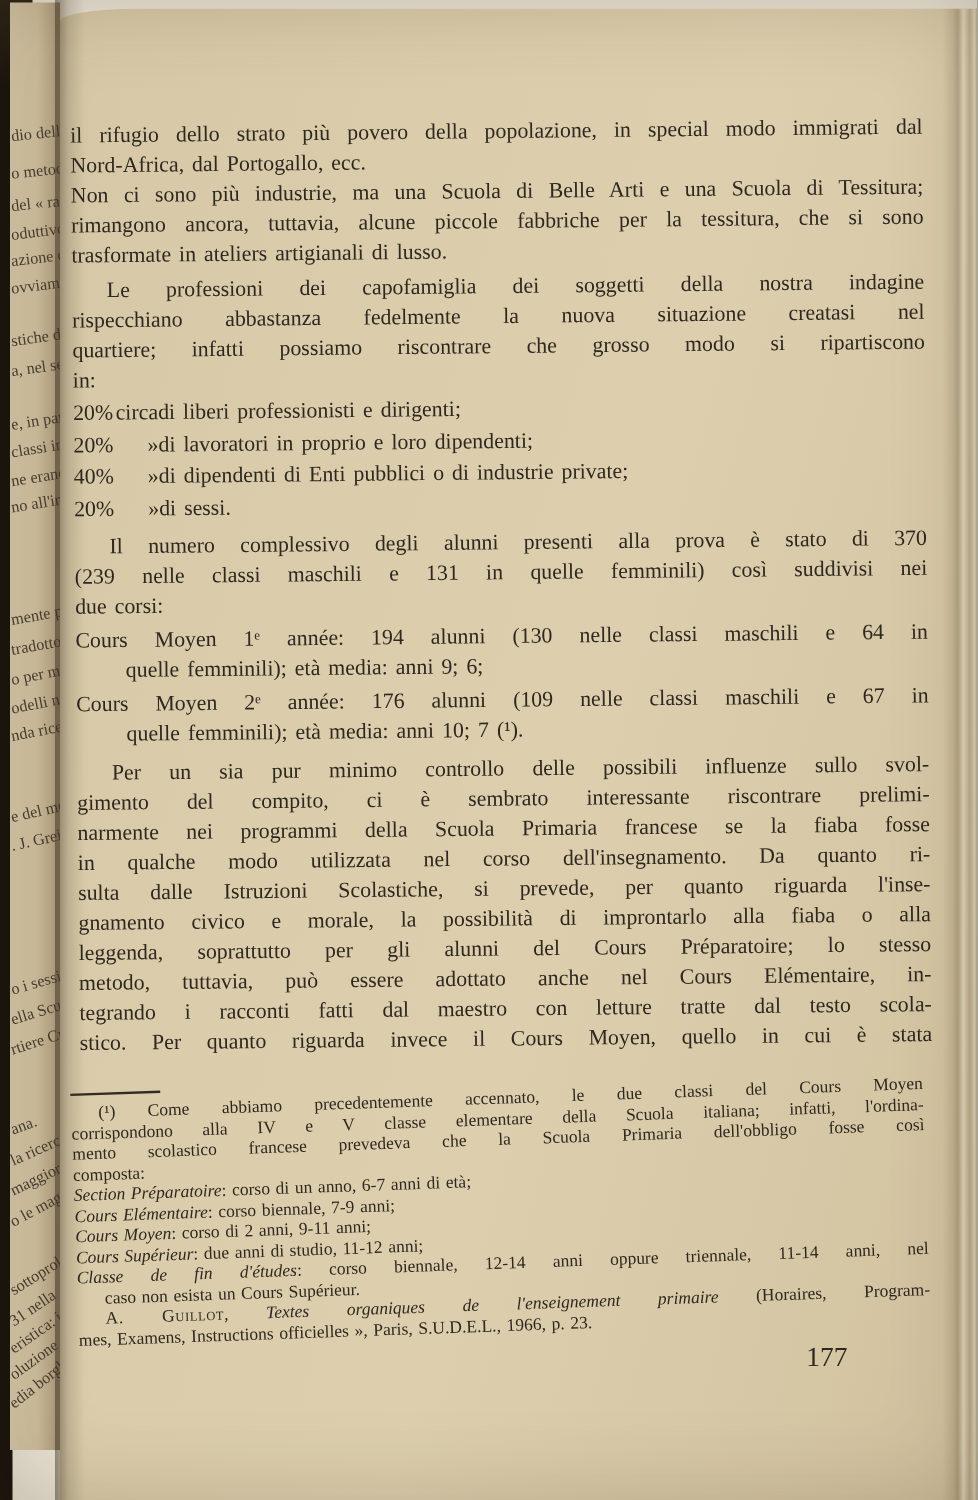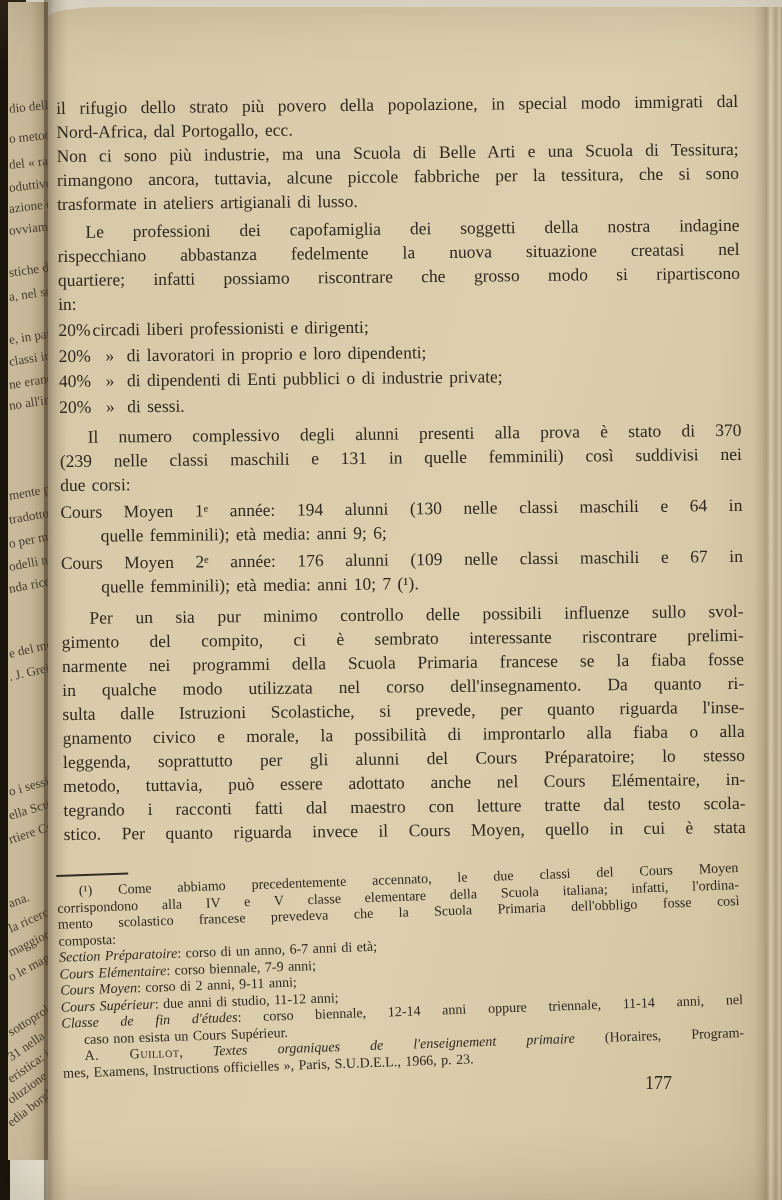--- a/index.html
+++ b/index.html
@@ -30,28 +30,28 @@
   
   .column{position:absolute;left:8px;top:89px;width:682px;color:#2e2820;
          font-size:17.5px;word-spacing:2px;transform:rotate(-0.6deg);transform-origin:0 0;}
   .tline{height:24px;line-height:24px;white-space:nowrap;}
   .just{white-space:normal;text-align:justify;text-align-last:justify;}
   .para2{margin-top:4px;} .para3{margin-top:6px;} .para4{margin-top:7px;}
   .cours{margin-top:3px;}
   .plist{margin-top:2px;}
   .plist-row{display:flex;height:24px;line-height:24px;margin:1.5px 0;}
   .plist-row .pct{width:34px;}
-  .plist-row .mid{width:34px;text-align:center;}
+  .plist-row .mid{width:34px;text-align:right;}
   .it{font-style:italic;}
   .sc{font-variant:small-caps;letter-spacing:.5px;}
   .footnote{position:absolute;left:8px;top:856px;width:682px;color:#2e2820;
          font-size:14px;word-spacing:1px;transform:rotate(-2deg);transform-origin:50% 0;}
   .footnote .tline{height:16.5px;line-height:16.5px;}
   .fn-rule{width:72px;border-top:2px solid #332c23;margin:0 0 7px 0;}
-  .page-number{position:absolute;left:597px;top:1066px;font-size:18px;color:#2e2820;}
+  .page-number{position:absolute;left:597px;top:1066px;font-size:22px;color:#2e2820;}
   .watermark{position:absolute;left:377px;top:1000px;z-index:50;
          font-family:"Liberation Sans",sans-serif;font-size:43px;letter-spacing:-2px;
          line-height:1;opacity:.88;white-space:nowrap;}
 </style>
 </head>
 <body>
 
 <div class="photo">
 
   <div class="left-black"></div>

